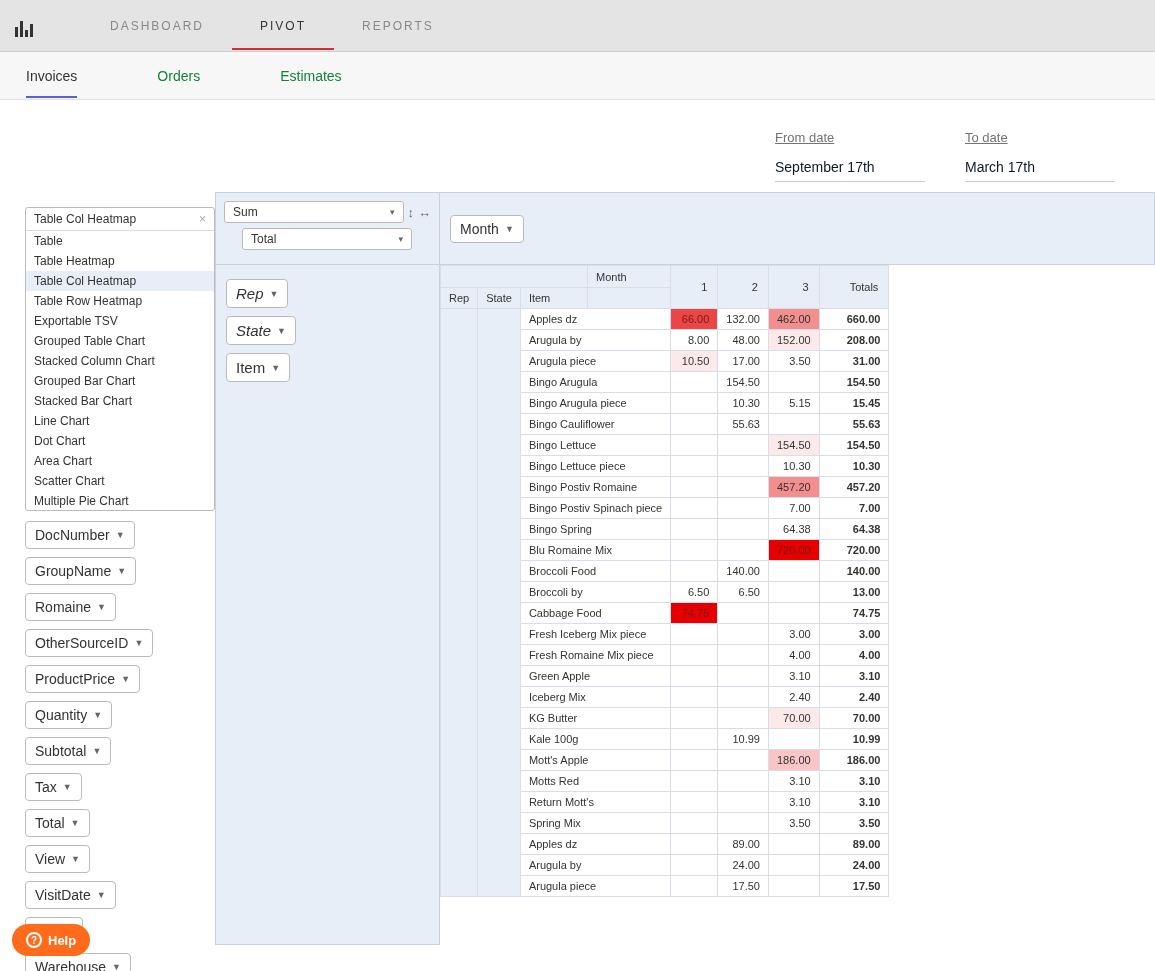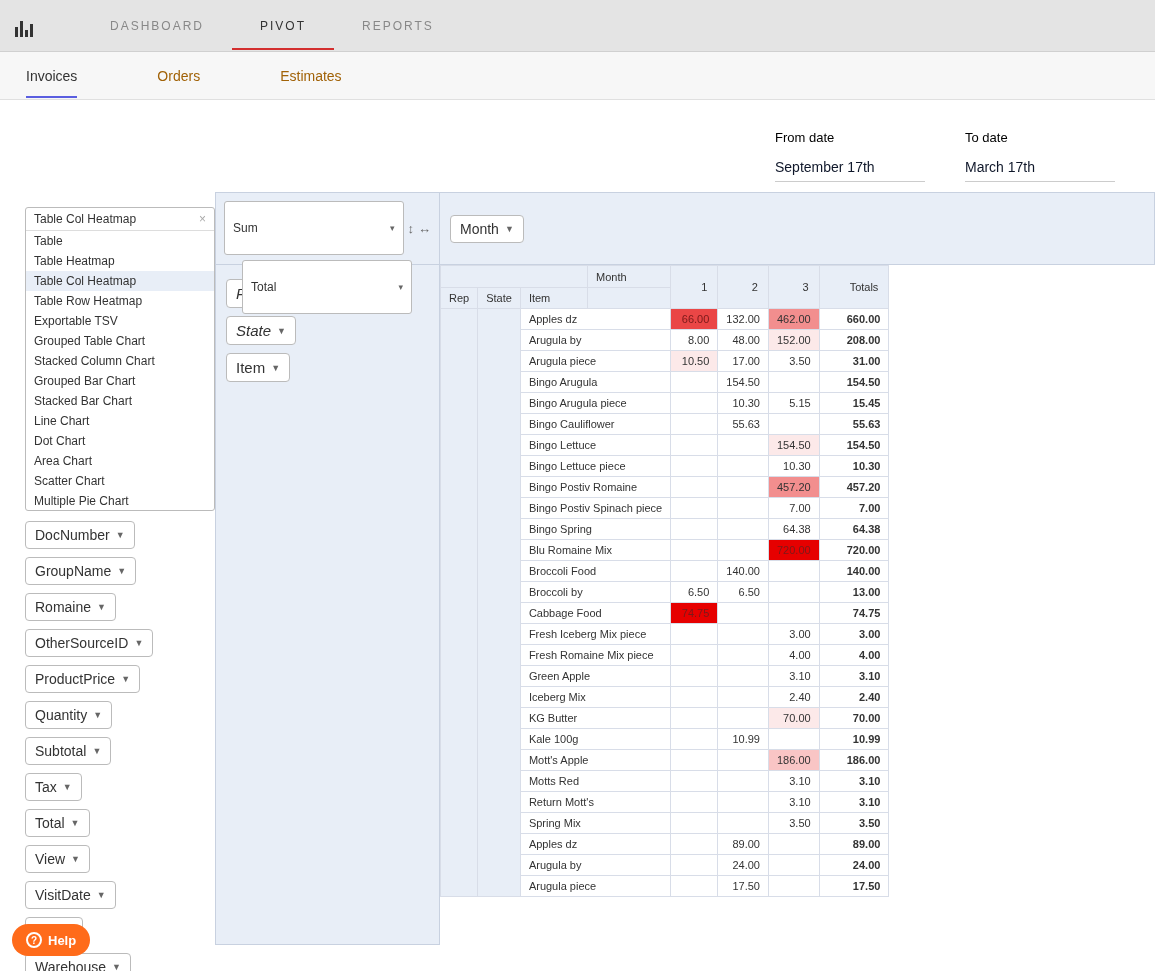--- a/index.html
+++ b/index.html
@@ -9,28 +9,28 @@
 .top-nav { background: #e4e4e4; border-bottom: 1px solid #d0d0d0; height: 52px; display: flex; align-items: center; padding: 0 15px; }
 .logo-icon { width: 22px; height: 22px; margin-right: 45px; display: flex; align-items: flex-end; gap: 2px; }
 .logo-icon span { display: inline-block; width: 3px; background: #333; }
 .top-tabs { display: flex; gap: 0; }
 .top-tab { padding: 16px 28px; font-size: 12px; letter-spacing: 2px; color: #888; cursor: pointer; position: relative; }
 .top-tab.active { color: #333; font-weight: 500; }
 .top-tab.active::after { content: ""; position: absolute; bottom: -1px; left: 0; right: 0; height: 2px; background: #d32f2f; }
 
 
 .sub-nav { background: #f7f7f7; border-bottom: 1px solid #e0e0e0; height: 48px; display: flex; align-items: center; padding: 0 26px; gap: 80px; }
-.sub-tab { font-size: 14px; color: #a16207; cursor: pointer; position: relative; padding: 14px 0; }
+.sub-tab { font-size: 14px; color: #15803d; cursor: pointer; position: relative; padding: 14px 0; }
 .sub-tab.active { color: #333; }
 .sub-tab.active::after { content: ""; position: absolute; bottom: 0; left: 0; right: 0; height: 2px; background: #5a5ee0; }
 
 
 .date-row { display: flex; justify-content: flex-end; padding: 30px 40px 10px; gap: 40px; }
 .date-group { display: flex; flex-direction: column; gap: 8px; width: 150px; }
-.date-label { font-size: 13px; color: #000000; }
+.date-label { font-size: 13px; color: #737373; text-decoration: underline; }
 .date-value { font-size: 14px; color: #0f172a; padding: 6px 0; border-bottom: 1px solid #ccc; }
 
 
 .main { display: flex; padding: 0 0 0 25px; }
 
 
 .fields-col { width: 190px; padding-top: 15px; }
 
 
 .chart-type-box { position: relative; border: 1px solid #bbb; border-radius: 3px; background: #fff; margin-bottom: 6px; }
@@ -39,21 +39,21 @@
 .chart-type-list { border-top: 1px solid #ddd; max-height: 280px; overflow-y: auto; }
 .chart-type-item { padding: 3px 8px; font-size: 12px; cursor: pointer; }
 .chart-type-item.sel { background: #e8eef7; }
 
 .field-btn { display: inline-flex; align-items: center; border: 1px solid #bbb; border-radius: 4px; background: #fff; padding: 5px 9px; margin: 4px 0; font-size: 14px; cursor: pointer; }
 .field-btn .caret { margin-left: 6px; font-size: 9px; color: #666; }
 
 
 .config-col { width: 225px; background: #e8eef7; border: 1px solid #c8d1e0; padding: 8px; position: relative; }
 .config-top-row { display: flex; align-items: center; gap: 2px; }
-.agg-select { flex: 1; border: 1px solid #bbb; border-radius: 3px; background: #fff; padding: 19px 8px; font-size: 12px; display: flex; justify-content: space-between; align-items: center; }
+.agg-select { flex: 1; border: 1px solid #bbb; border-radius: 3px; background: #fff; padding: 3px 8px; font-size: 12px; display: flex; justify-content: space-between; align-items: center; }
 .sort-icons { display: flex; gap: 4px; font-size: 13px; color: #666; margin-left: 2px; }
 .agg-sub { margin: 5px 0 0 18px; }
 .agg-sub .agg-select { font-size: 12px; }
 
 .row-fields-area { background: #e8eef7; border-left: 1px solid #c8d1e0; border-right: 1px solid #c8d1e0; border-bottom: 1px solid #c8d1e0; padding: 10px; width: 225px; min-height: 680px; }
 .row-fields-area .field-btn { font-style: italic; font-size: 15px; }
 
 
 .table-wrap { flex: 1; }
 .col-fields-bar { background: #e8eef7; border-top: 1px solid #c8d1e0; border-right: 1px solid #c8d1e0; border-bottom: 1px solid #c8d1e0; padding: 13px 10px; height: 73px; display: flex; align-items: center; }

